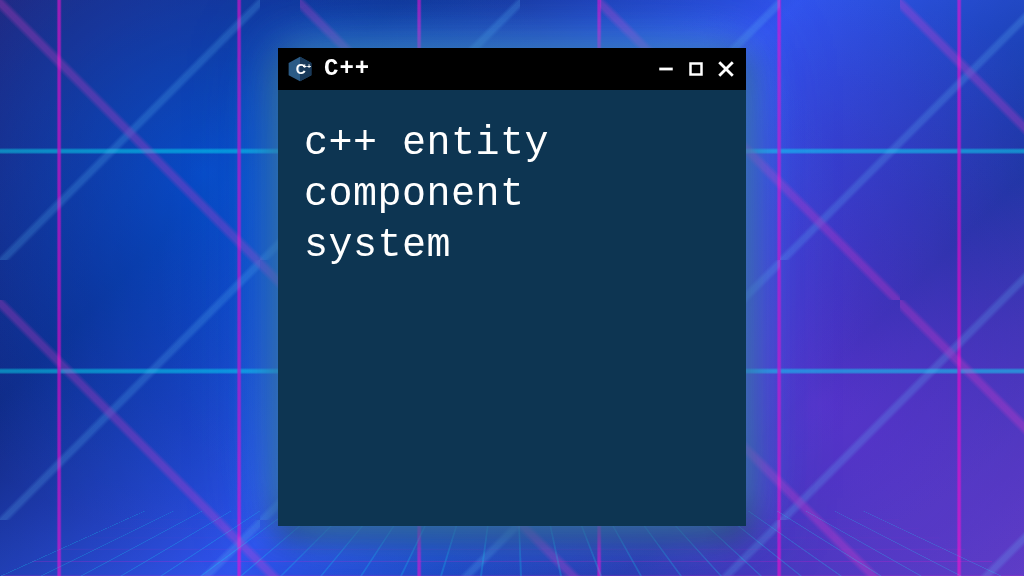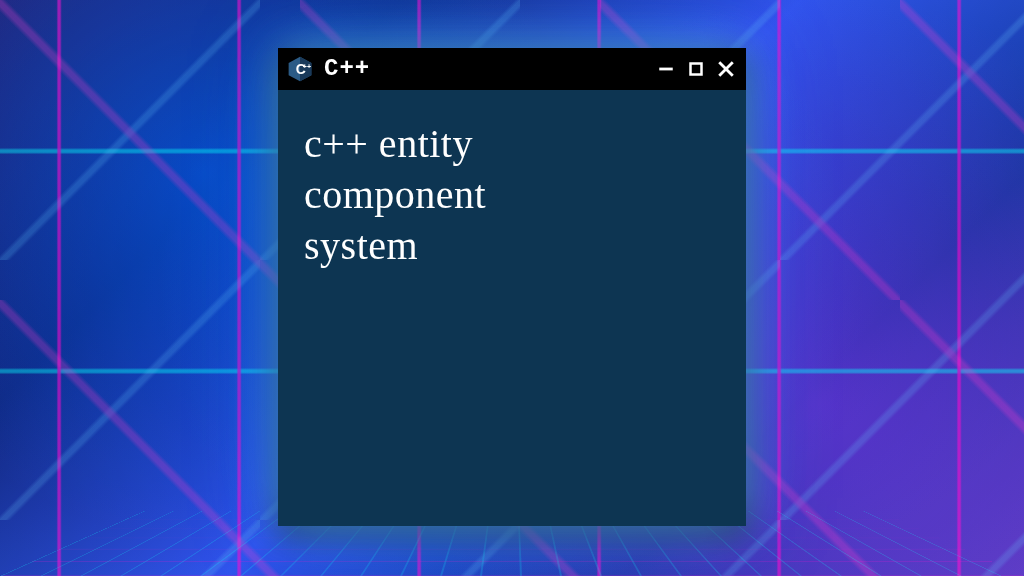--- a/index.html
+++ b/index.html
@@ -137,21 +137,21 @@
     .client-area {
       height: calc(100% - 42px);
       background: #0d3552;
       padding: 28px 26px;
     }
     
     .content-text {
       color: #ffffff;
       font-size: 40px;
       line-height: 1.28;
-      font-family: Liberation Serif, serif;
+      font-family: Liberation Mono, monospace;
       white-space: pre-line;
       letter-spacing: 0.5px;
     }
   </style>
 </head>
 <body>
 
 <div class="bg-overlay"></div>
 <div class="neon-lines"></div>
 <div class="floor-grid"></div>

